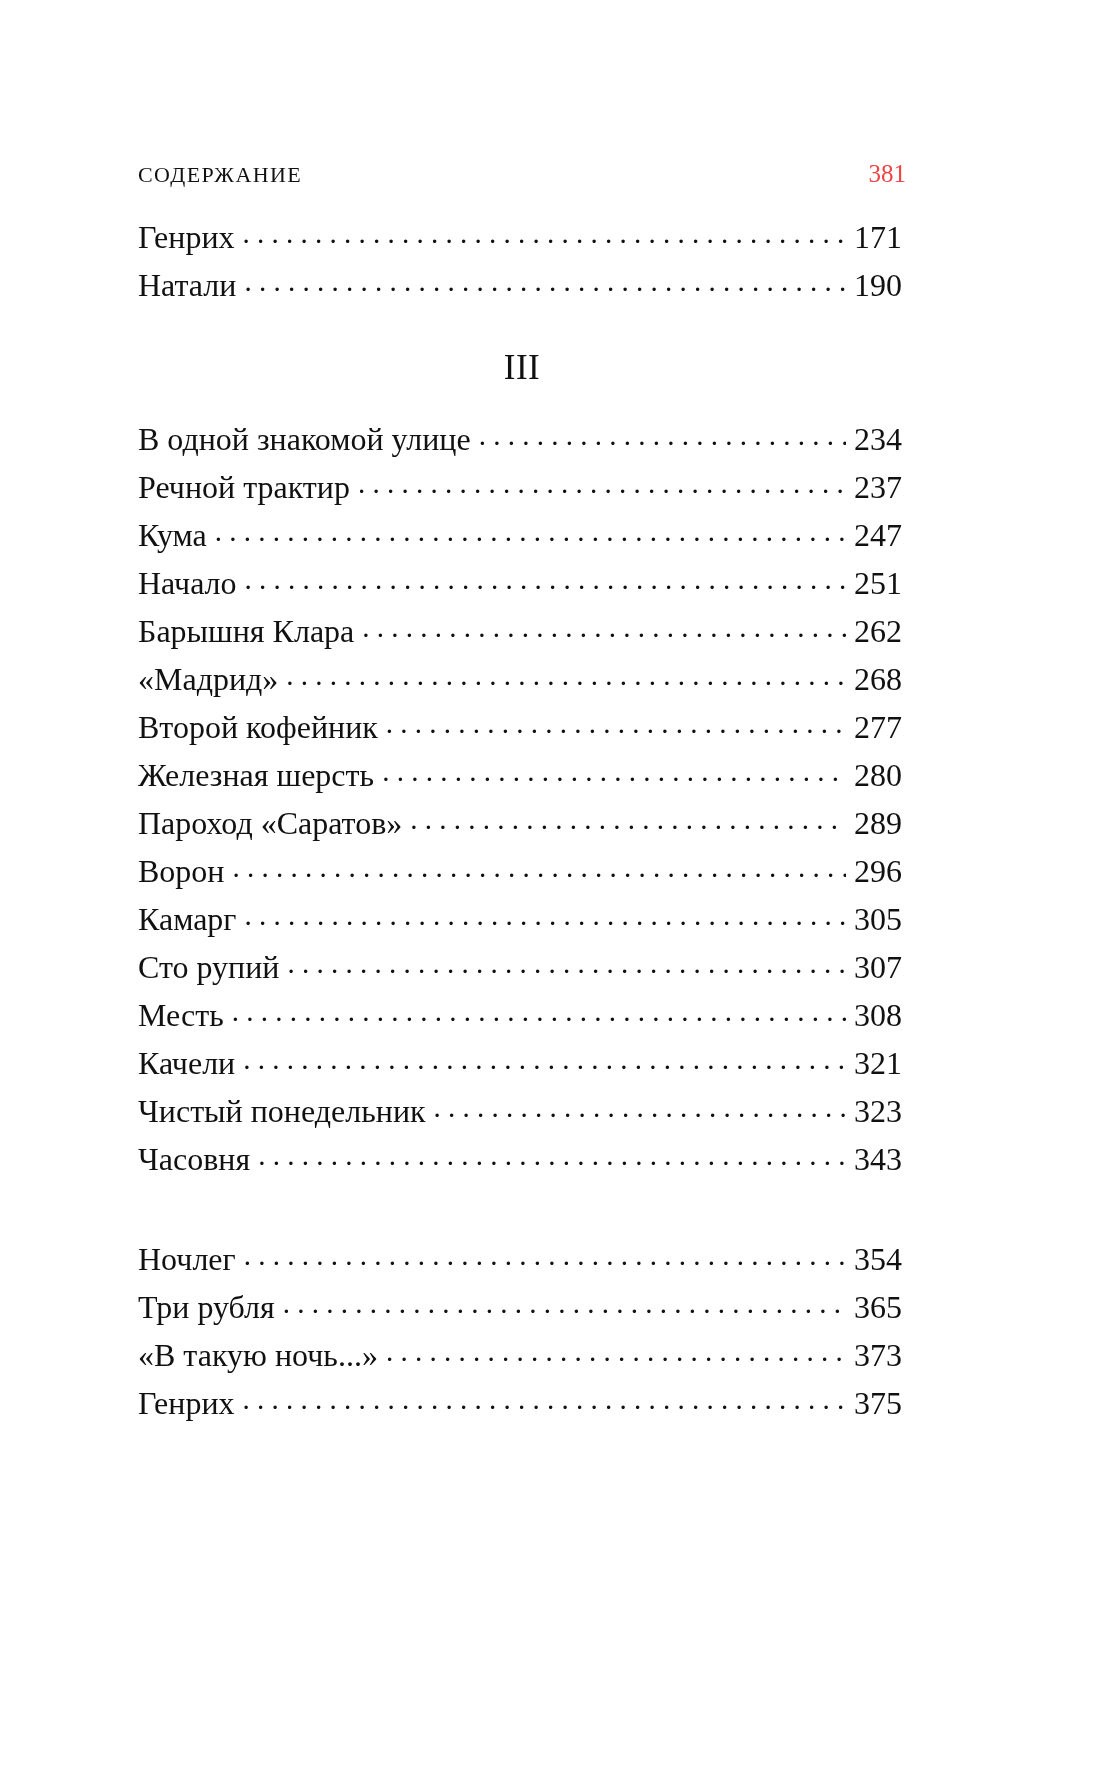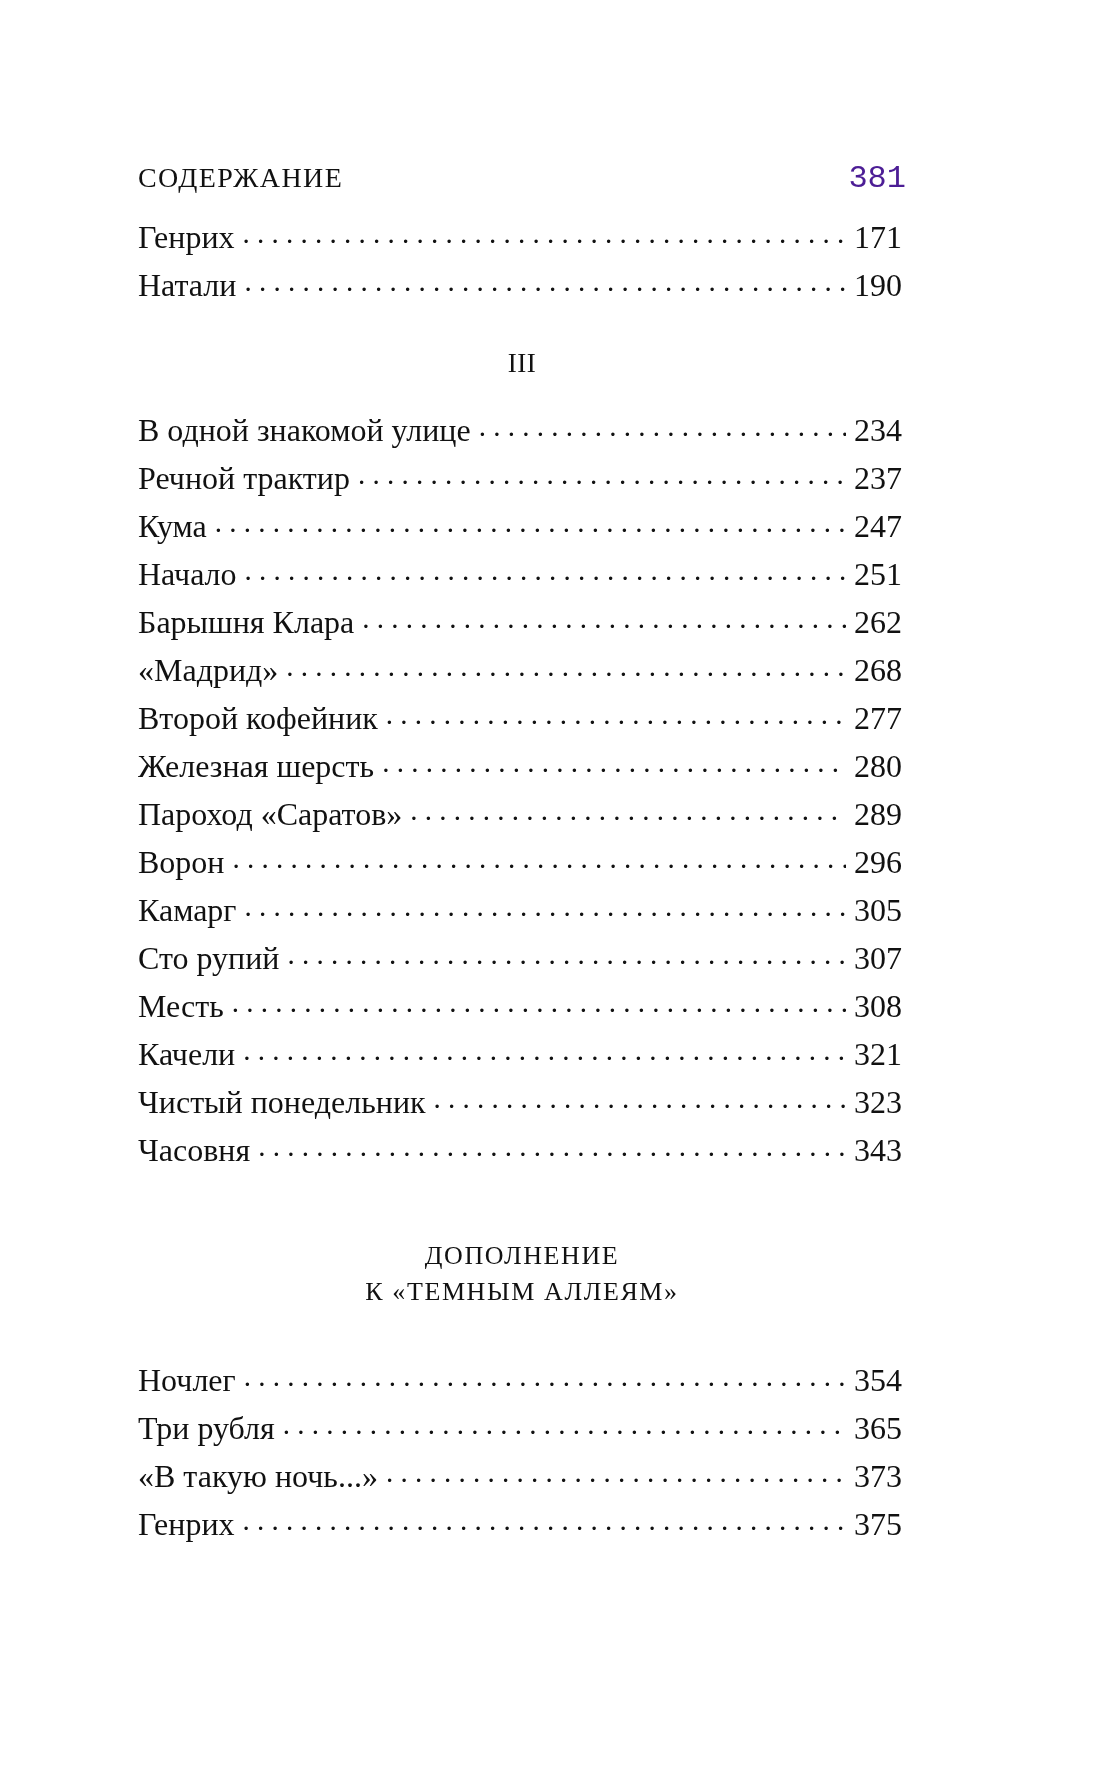--- a/index.html
+++ b/index.html
@@ -30,51 +30,50 @@
   .running-head {
     position: absolute;
     left: 138px;
     top: 160px;
     width: 768px;
     display: flex;
     align-items: baseline;
     justify-content: space-between;
   }
   .running-head .rh-title {
-    font-size: 28px;
+    font-size: 22px;
     letter-spacing: 1.4px;
     font-weight: 400;
     color: #111111;
     white-space: nowrap;
   }
   .running-head .rh-folio {
-    font-size: 32px;
-    color: #4c1d95;
-    white-space: nowrap;
-    font-family: Liberation Mono, monospace;
+    font-size: 25px;
+    color: #ef4444;
+    white-space: nowrap;
   }
 
   
   .toc {
     position: absolute;
     left: 138px;
     top: 216px;
     width: 768px;
   }
 
   .section-title {
     text-align: center;
     font-size: 28px;
     line-height: 1.15;
     letter-spacing: 0.5px;
     margin: 0;
     font-weight: 400;
   }
   .section-title.roman {
-    font-size: 27px;
+    font-size: 35px;
     margin-top: 36px;
     margin-bottom: 30px;
   }
   .section-title.major {
     font-size: 26px;
     letter-spacing: 1.6px;
     margin-top: 64px;
     margin-bottom: 0;
   }
   .section-title.major .ln {
@@ -233,24 +232,20 @@
           <span class="label">Чистый понедельник</span>
           <span class="leader"></span>
           <span class="page-no">323</span>
         </li>
         <li class="entry">
           <span class="label">Часовня</span>
           <span class="leader"></span>
           <span class="page-no">343</span>
         </li>
       </ul>
-      <div class="section-title major">
-        <span class="ln">ДОПОЛНЕНИЕ</span>
-        <span class="ln">К «ТЕМНЫМ АЛЛЕЯМ»</span>
-      </div>
       <ul class="entry-group after-major">
         <li class="entry">
           <span class="label">Ночлег</span>
           <span class="leader"></span>
           <span class="page-no">354</span>
         </li>
         <li class="entry">
           <span class="label">Три рубля</span>
           <span class="leader"></span>
           <span class="page-no">365</span>

